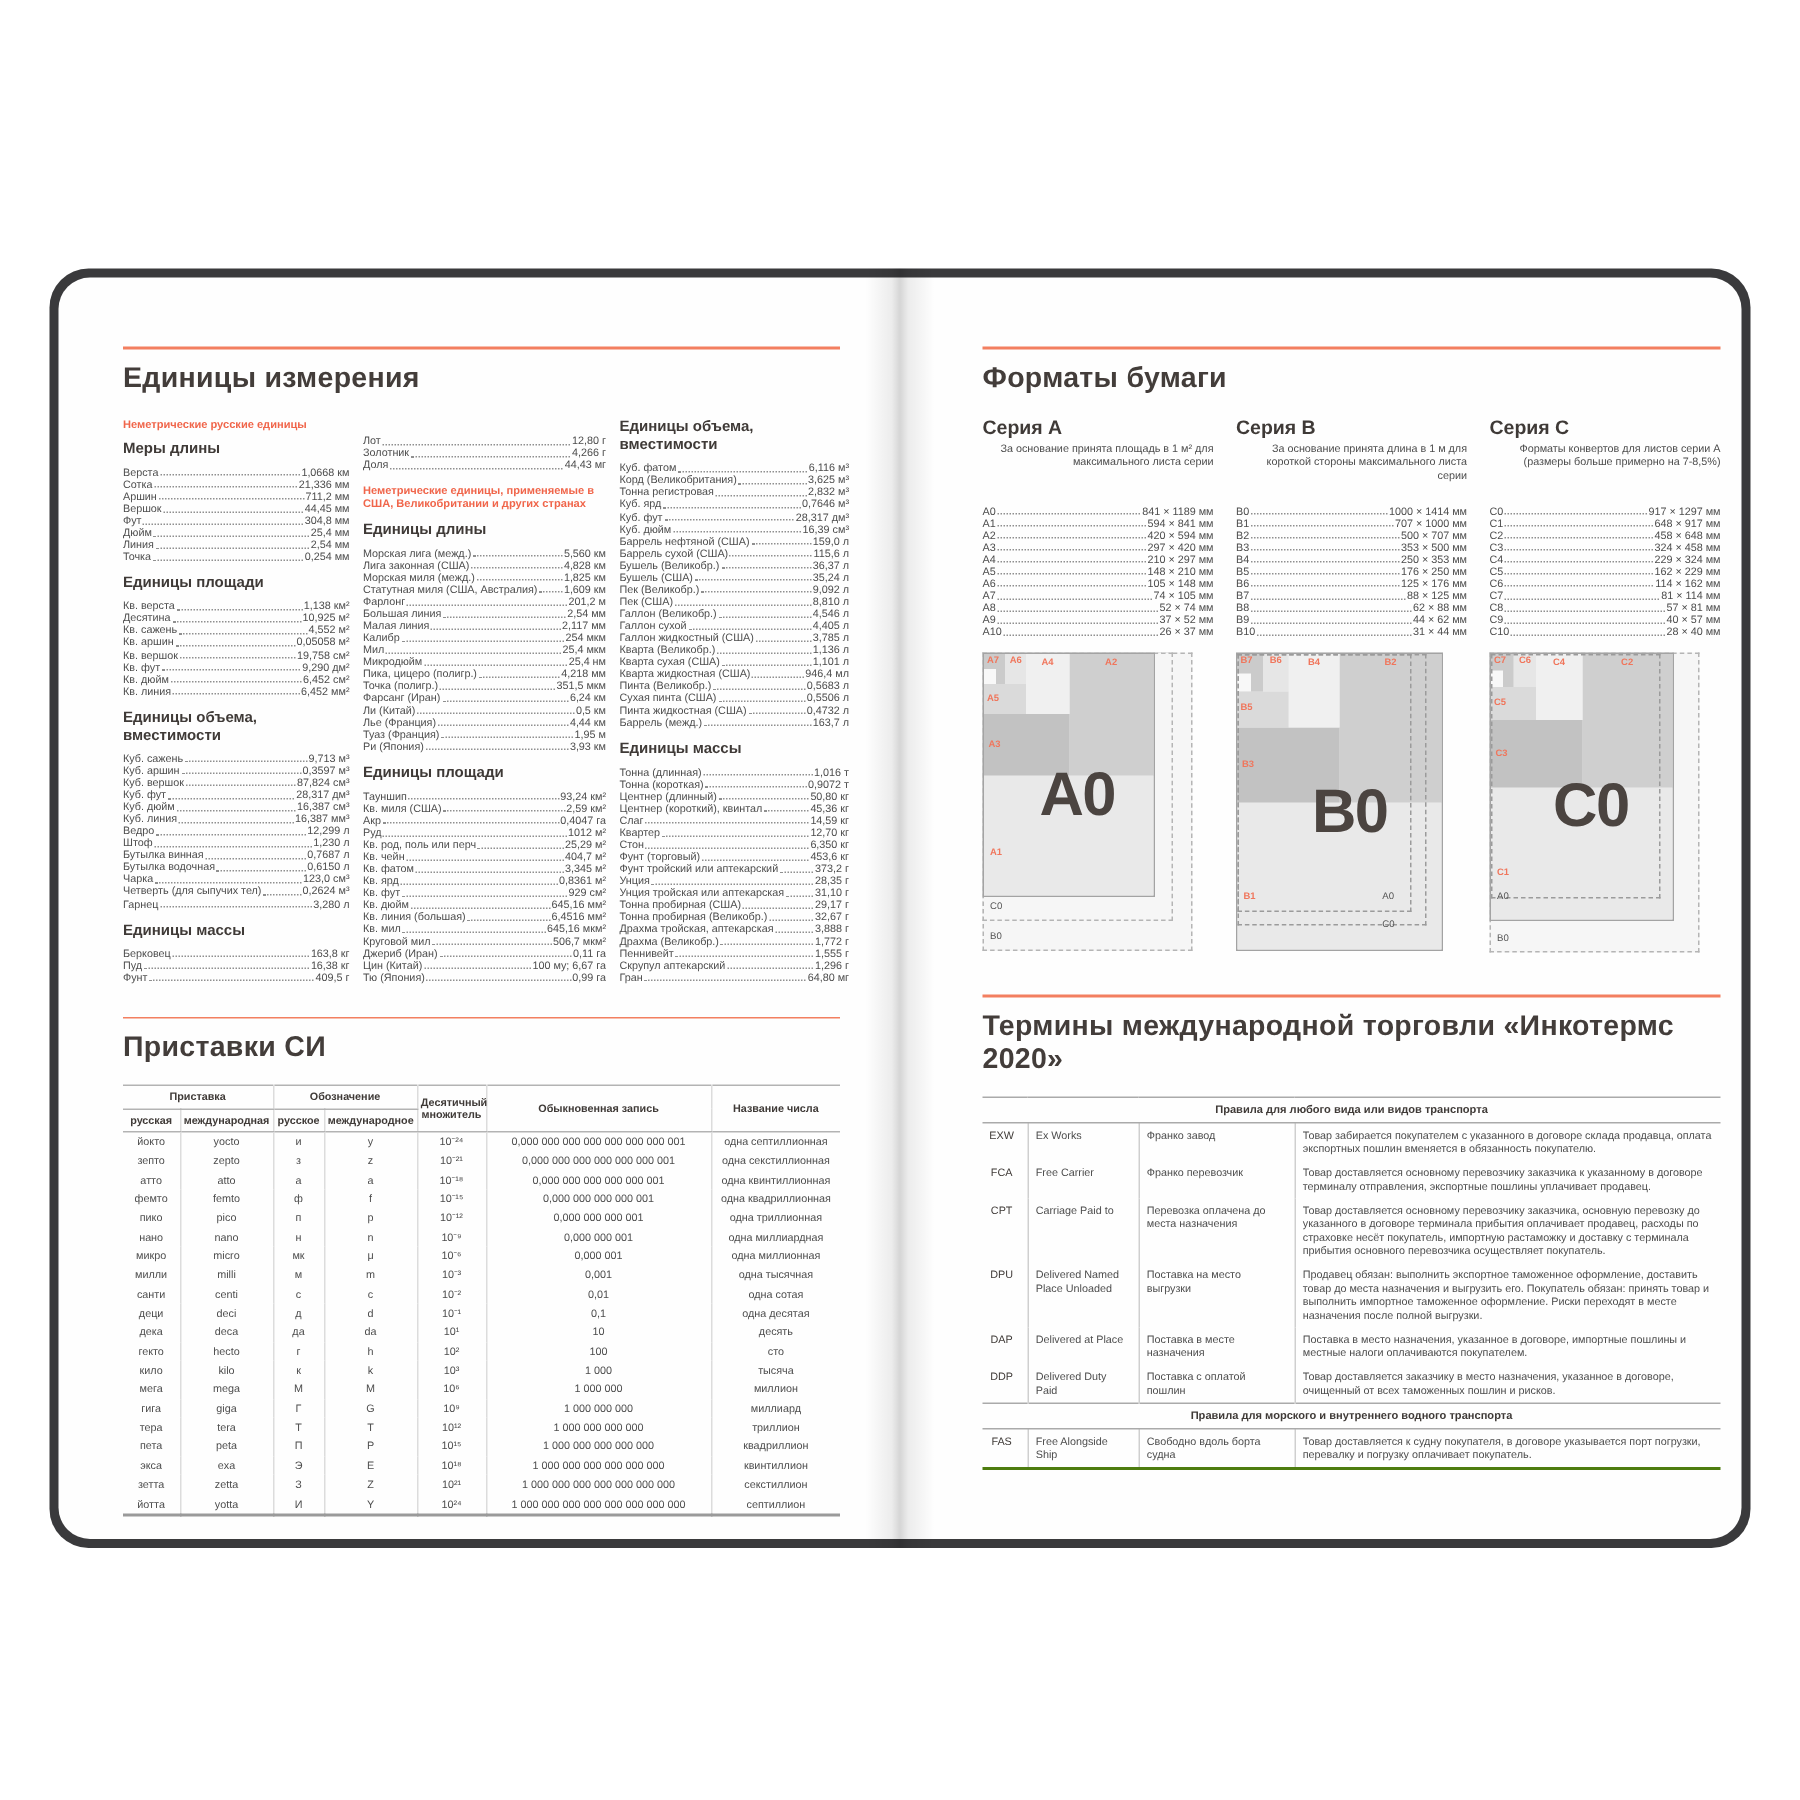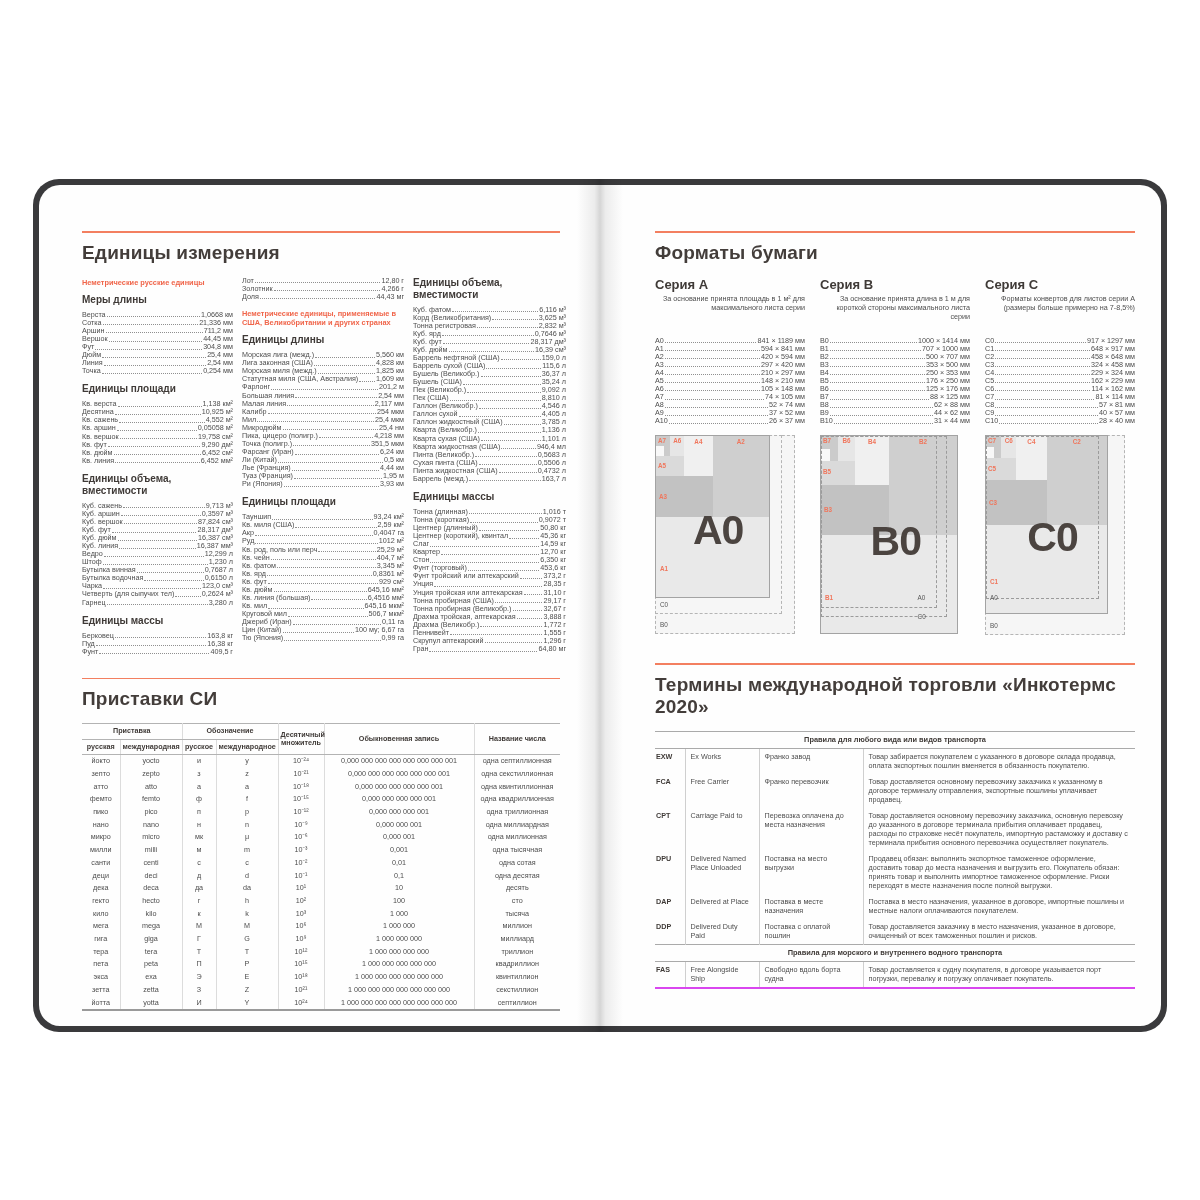--- a/index.html
+++ b/index.html
@@ -4,25 +4,25 @@
 <style>
   html,body{margin:0;padding:0;background:#ffffff;}
   body{width:1200px;height:1200px;position:relative;font-family:"Liberation Sans",sans-serif;-webkit-font-smoothing:antialiased;}
   .canvas{position:absolute;inset:0;background:#fff;}
   .cover{position:absolute;left:33px;top:179px;width:1134px;height:853px;background:#3a3a3c;border-radius:26px;}
   .pages{position:absolute;inset:6px;background:#fefefe;border-radius:21px;overflow:hidden;display:flex;}
   .spine{position:absolute;left:50%;top:0;width:46px;height:100%;transform:translateX(-50%);
     background:linear-gradient(90deg,rgba(0,0,0,0) 0%,rgba(0,0,0,.07) 38%,rgba(0,0,0,.16) 50%,rgba(0,0,0,.07) 62%,rgba(0,0,0,0) 100%);pointer-events:none;z-index:9;}
   .page{box-sizing:border-box;width:50%;height:100%;padding-top:46px;position:relative;}
   .page.pl{padding-left:43px;padding-right:40px;}
-  .page.pr{padding-left:55px;padding-right:26px;}
+  .page.pr{padding-left:55px;padding-right:14px;}
   .rule{height:1.5px;background:#f2714f;opacity:.9;}
   h1,h2{font-size:19px;font-weight:600;color:#433d3a;margin:9px 0 13px;letter-spacing:.2px;}
   
-  .cols{display:flex;gap:9px;min-height:352px;}
+  .cols{display:flex;gap:9px;min-height:352px;align-items:flex-end;}
   .col{flex:1;}
   .col.c1{flex:0 0 151px;} .col.c2{flex:0 0 162px;} .col.c3{flex:0 0 153px;}
   .redhead{font-size:7.4px;font-weight:700;color:#f0654a;line-height:1.25;margin:1px 0 7px;}
   .redhead:empty{display:none;}
   .gtitle{font-size:10px;font-weight:700;color:#3f3a37;line-height:1.2;margin:0 0 5px;}
   .gtitle:empty{display:none;}
   .block{margin-bottom:8px;}
   .mrow{display:flex;align-items:flex-end;font-size:7.2px;line-height:1.12;color:#4d4d4d;}
   .mrow .n{}
   .mrow .dots{flex:1;min-width:4px;border-bottom:1px dotted #8f8f8f;margin:0 1px 1.5px;}
@@ -44,25 +44,25 @@
   .solid{position:absolute;left:0;top:0;border:1px solid #a3a3a3;background:#ededed;box-sizing:border-box;z-index:2;}
   .cell{position:absolute;box-sizing:border-box;}
   .f1{background:#e9e9e9;} .f2{background:#cfcfcf;} .f3{background:#c2c2c2;} .f4{background:#f0f0f0;}
   .f5{background:#dadada;} .f6{background:#e6e6e6;} .f7{background:#cbcbcb;} .f8{background:#f8f8f8;}
   .lbl{position:absolute;font-size:6.3px;font-weight:600;color:#f0765c;top:2px;left:3px;z-index:4;}
   .lbl.mid{left:50%;transform:translateX(-50%);}
   .lbl.c3p{top:42%;} .lbl.c5p{top:28%;left:2px;} .lbl.c1p{top:60%;left:4px;}
   .dlbl{position:absolute;font-size:6.4px;color:#555;z-index:6;}
   .bigfmt{position:absolute;left:55%;top:58%;transform:translate(-50%,-50%);font-size:41px;font-weight:600;letter-spacing:-1px;color:#4b4440;z-index:6;}
   
-  table.inc{width:100%;border-collapse:collapse;table-layout:fixed;border-bottom:2px solid #d946ef;margin-top:2px;}
+  table.inc{width:100%;border-collapse:collapse;table-layout:fixed;border-bottom:2px solid #4d7c0f;margin-top:2px;}
   table.inc th.sec{font-size:7.4px;font-weight:700;color:#3f3a37;text-align:center;padding:3.5px 2px;border-top:1px solid #aaa;border-bottom:1px solid #aaa;}
   table.inc td{font-size:7.2px;color:#4d4d4d;vertical-align:top;padding:3.5px 5px;line-height:1.25;}
   table.inc td+td{border-left:1px solid #cfcfcf;}
-  table.inc td.code{font-weight:700;color:#3f3a37;padding-left:1px;}
+  table.inc td.code{font-weight:400;color:#3f3a37;padding-left:1px;text-align:center;}
   .sect2{margin-top:14px;}
 </style>
 </head>
 <body>
 
 <div class="canvas">
   <div class="cover">
     <div class="pages">
 
       <div class="page pl">

